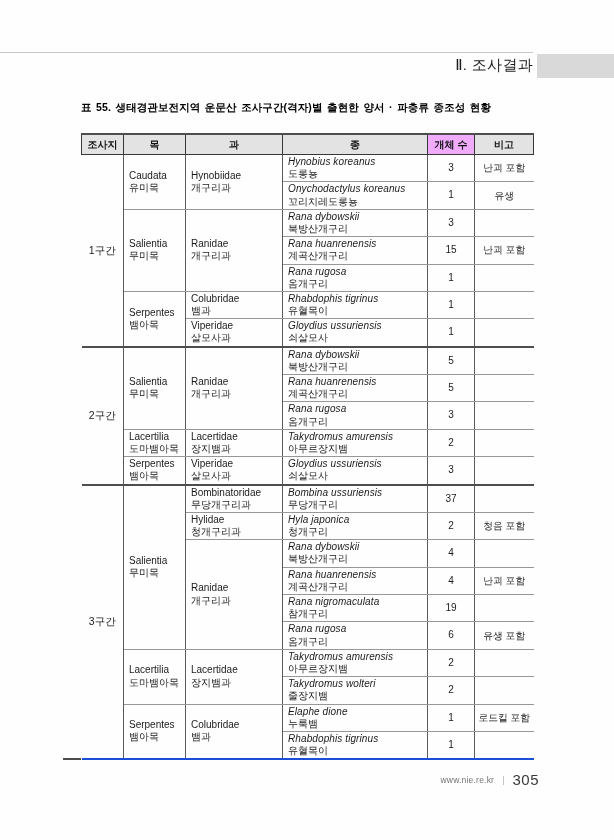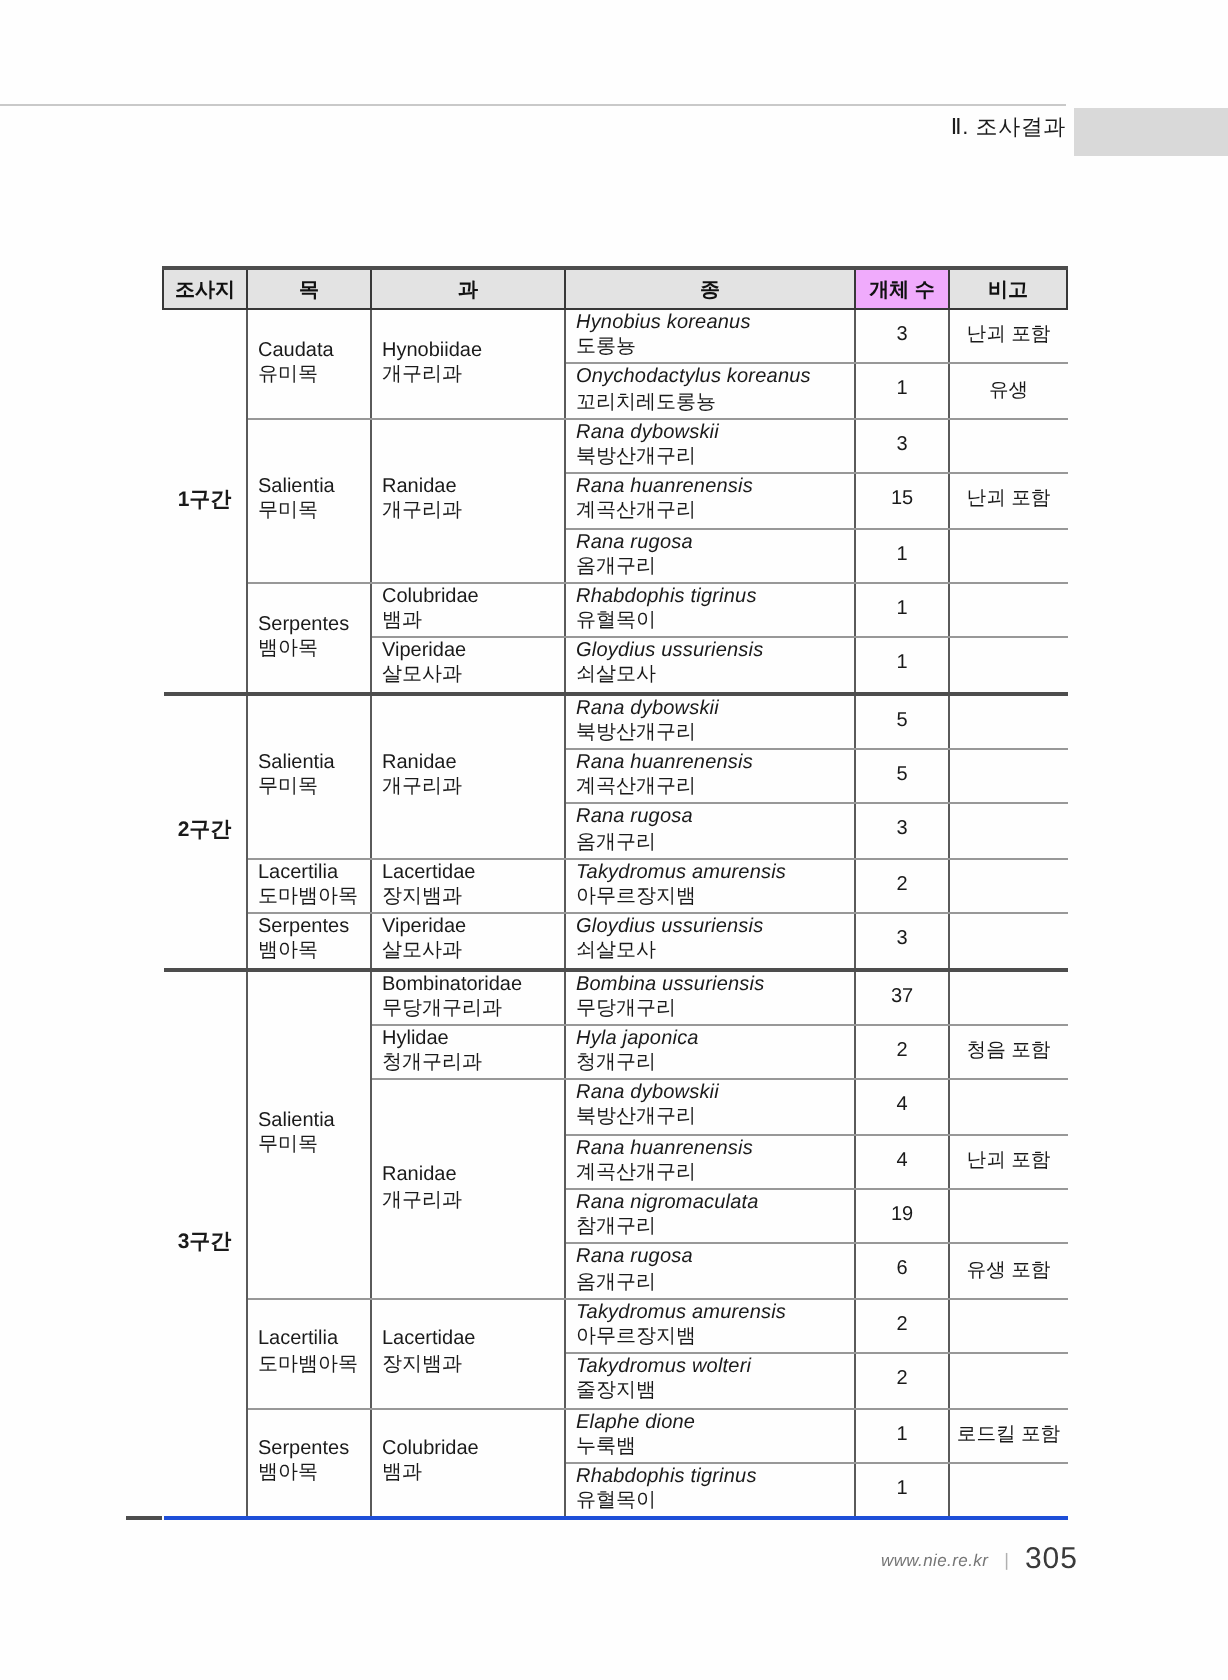--- a/index.html
+++ b/index.html
@@ -3,21 +3,21 @@
 <meta charset="utf-8">
 <style>
   html, body { margin:0; padding:0; background:#ffffff; }
   .page {
     position:relative; width:614px; height:840px; background:#fefefe;
     font-family:"Liberation Sans", sans-serif; color:#1a1a1a; overflow:hidden;
   }
   .top-rule { position:absolute; left:0; top:52px; width:533px; height:1px; background:#c9c9c9; }
   .section-label {
     position:absolute; left:0; top:56px; width:533px; text-align:right;
-    font-size:11px; color:#1c1c1c; letter-spacing:0.3px;
+    font-size:15px; color:#1c1c1c; letter-spacing:0.3px;
   }
   .corner-box { position:absolute; left:537px; top:54px; width:77px; height:24px; }
   .table-title {
     position:absolute; left:81px; top:101px; width:470px;
     font-size:10.5px; font-weight:bold; color:#000; word-spacing:1.5px; letter-spacing:0.1px;
   }
   .table-wrap { position:absolute; left:81px; top:133px; }
   
   .table-wrap::after { content:""; position:absolute; left:-18px; bottom:0; width:18px; height:2px; background:#4d4d4d; }
 
@@ -33,47 +33,48 @@
     height:19px; padding:0 2px; font-size:10px; font-weight:bold; color:#111;
     border:1px solid #383838; border-top:none;
   }
   tbody tr { height:27px; }
   tbody td {
     border-left:1px solid #5a5a5a; border-right:1px solid #5a5a5a;
     border-top:1px solid #989898; border-bottom:1px solid #989898;
     font-size:10px; line-height:1.22; color:#1a1a1a; vertical-align:middle;
     padding:1px 3px 1px 5px; overflow:hidden;
   }
-  tbody td.c0 { border-left:none; text-align:center; font-weight:bold; font-size:10.5px; padding:1px 2px; }
+  tbody td.c0 { border-left:none; text-align:center; font-weight:normal; font-size:10.5px; padding:1px 2px; }
   tbody td.c5 { border-right:none; text-align:center; padding:1px 2px; font-size:9.8px; }
   tbody td.c4 { text-align:center; padding:1px 2px; }
   .sci { font-style:italic; letter-spacing:0.1px; white-space:nowrap; }
   .koname { white-space:nowrap; }
   tr.section-start > td { border-top:2px solid #4d4d4d; }
   tr.section-start > td.c0 { position:relative; }
   tr.section-start > td.c0::before {
     content:""; position:absolute; left:-18px; top:-2px; width:18px; height:2px; background:#4d4d4d;
   }
   .footer {
     position:absolute; left:0; top:771px; width:539px;
     display:flex; justify-content:flex-end; align-items:center; gap:8px;
   }
-  .footer .url { font-size:8.5px; color:#757575; letter-spacing:0.2px;font-style:italic; }
+  .footer .url { font-size:8.5px; color:#757575; letter-spacing:0.2px; }
   .footer .sep { font-size:9px; color:#b0b0b0; }
   .footer .pageno { font-size:15px; color:#3a3a3a; letter-spacing:0.5px; }
 </style>
 </head>
 <body>
 
 <div class="page">
 
   <div class="top-rule"></div>
   <div class="section-label">Ⅱ. 조사결과</div>
   <div class="corner-box" style="background: rgb(217, 217, 217);"></div>
 
+  <div class="table-title">표 55. 생태경관보전지역 운문산 조사구간(격자)별 출현한 양서 · 파충류 종조성 현황</div>
 
   <div class="table-wrap">
     <table class="species">
       <colgroup>
         <col class="w0">
           <col class="w1">
           <col class="w2">
           <col class="w3">
           <col class="w4">
           <col class="w5">

